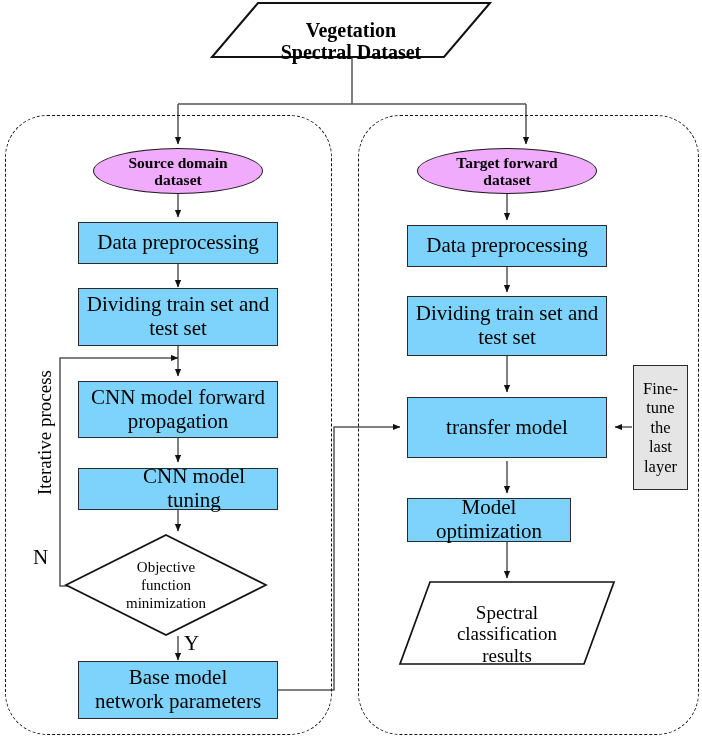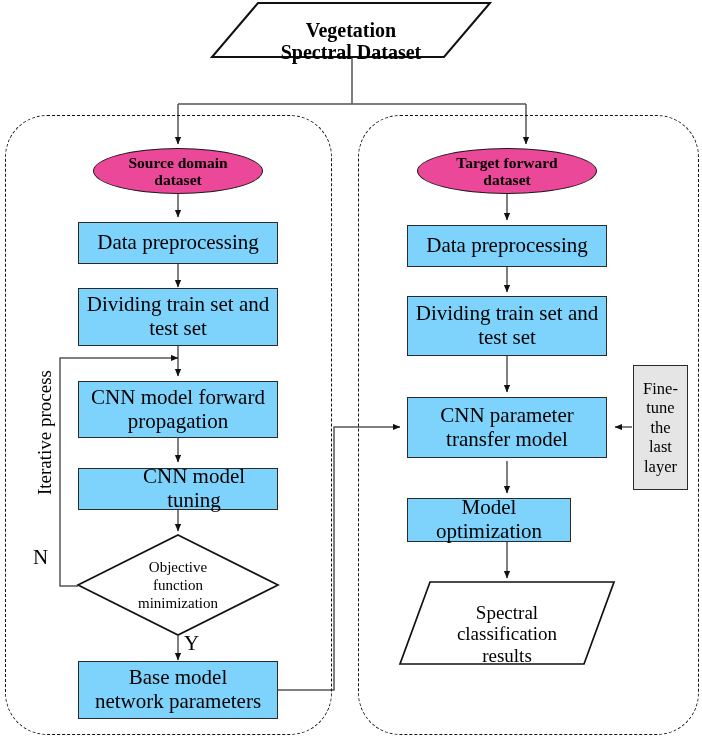--- a/index.html
+++ b/index.html
@@ -36,21 +36,21 @@
     border: 1.6px solid #2a2a2a;
     background: #7dd3fc;
   }
   .rect-label {
     display: block;
     padding: 0 4px;
   }
   .ellipse {
     border: 1.7px solid #1a1a1a;
     border-radius: 50%;
-    background: #ec4899;
+    background: #f0abfc;
     font-weight: bold;
   }
   .small-box {
     border: 1.6px solid #2a2a2a;
     background: #e5e5e5;
     line-height: 1.18;
   }
   .para-wrap {
     position: absolute;
   }
@@ -182,21 +182,21 @@
     <div>
       <div>CNN model forward</div>
       <div>propagation</div>
     </div>
   </div>
 
   <div class="node rect f22" style="left:78px;top:468px;width:200px;height:42px;padding-left:32px;">
     <span class="rect-label">CNN model tuning</span>
   </div>
 
-  <div class="diamond-wrap" style="left:76px;top:533px;width:204px;height:104px;">
+  <div class="diamond-wrap" style="left:64px;top:533px;width:204px;height:104px;">
     <svg width="204" height="104" viewBox="0 0 204 104">
       <polygon points="102,2 202,52 102,102 2,52" fill="#ffffff" stroke="#111" stroke-width="1.7"></polygon>
     </svg>
     <div class="diamond-text f15">
       <div>
         <div>Objective</div>
         <div>function</div>
         <div>minimization</div>
       </div>
     </div>
@@ -228,21 +228,20 @@
 
   <div class="node rect f22" style="left:407px;top:296px;width:200px;height:60px;">
     <div>
       <div>Dividing train set and</div>
       <div>test set</div>
     </div>
   </div>
 
   <div class="node rect f22" style="left:407px;top:397px;width:200px;height:61px;">
     <div>
-      <div>CNN parameter</div>
       <div>transfer model</div>
     </div>
   </div>
 
   <div class="node rect f22" style="left:407px;top:498px;width:164px;height:44px;">
     <span class="rect-label">Model optimization</span>
   </div>
 
   <div class="para-wrap" style="left:398px;top:580px;width:218px;height:86px;">
     <svg width="218" height="86" viewBox="0 0 218 86">

